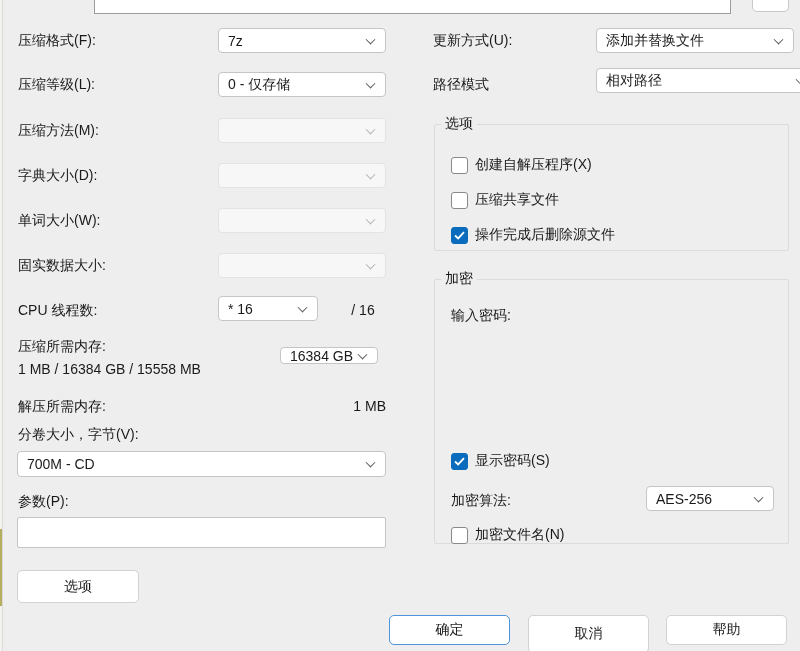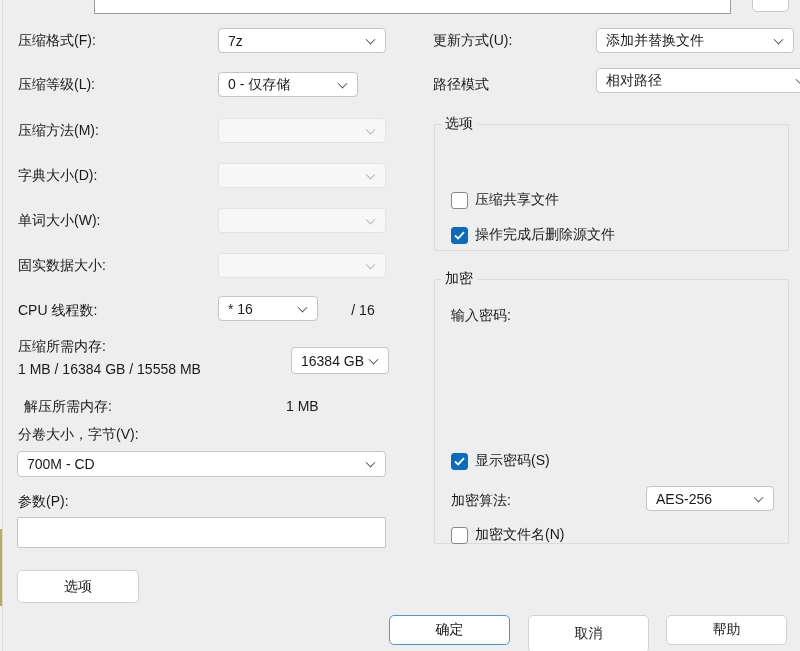--- a/index.html
+++ b/index.html
@@ -112,21 +112,21 @@
 <div class="name-remnant"></div>
 <div class="browse-remnant"></div>
 
 <span class="label" style="left:18px;top:31px">压缩格式(F):</span>
 <div class="dd" style="left:218px;top:28px;width:168px;height:25px">
   <span>7z</span>
   <span class="chev"></span>
 </div>
 
 <span class="label" style="left:18px;top:75px">压缩等级(L):</span>
-<div class="dd" style="left:218px;top:72px;width:140px;height:25px">
+<div class="dd" style="left:218px;top:72px;width:168px;height:25px">
   <span>0 - 仅存储</span>
   <span class="chev"></span>
 </div>
 
 <span class="label" style="left:18px;top:121px">压缩方法(M):</span>
 <div class="dd disabled" style="left:218px;top:118px;width:168px;height:25px">
   <span></span>
   <span class="chev"></span>
 </div>
 
@@ -150,27 +150,27 @@
 
 <span class="label" style="left:18px;top:301px">CPU 线程数:</span>
 <div class="dd" style="left:218px;top:296px;width:100px;height:25px">
   <span>* 16</span>
   <span class="chev"></span>
 </div>
 <span class="val" style="left:340px;top:301px;width:46px;text-align:center">/ 16</span>
 
 <span class="label" style="left:18px;top:337px">压缩所需内存:</span>
 <span class="label" style="left:18px;top:360px">1 MB / 16384 GB / 15558 MB</span>
-<div class="dd" style="left:291px;top:347px;width:98px;height:27px">
+<div class="dd" style="left:280px;top:347px;width:98px;height:17px">
   <span>16384 GB</span>
   <span class="chev"></span>
 </div>
 
-<span class="label" style="left:24px;top:397px">解压所需内存:</span>
-<span class="val" style="left:286px;top:397px;width:100px;text-align:left">1 MB</span>
+<span class="label" style="left:18px;top:397px">解压所需内存:</span>
+<span class="val" style="left:286px;top:397px;width:100px;text-align:right">1 MB</span>
 
 <span class="label" style="left:18px;top:425px">分卷大小，字节(V):</span>
 <div class="dd" style="left:17px;top:451px;width:369px;height:26px">
   <span>700M - CD</span>
   <span class="chev"></span>
 </div>
 
 <span class="label" style="left:18px;top:492px">参数(P):</span>
 <div class="tinput" style="left:17px;top:517px;width:369px;height:31px">
   <span></span>
@@ -187,20 +187,24 @@
 </div>
 
 <span class="label" style="left:433px;top:75px">路径模式</span>
 <div class="dd" style="left:596px;top:68px;width:220px;height:25px">
   <span>相对路径</span>
   <span class="chev"></span>
 </div>
 
 <fieldset class="group" style="left:434px;top:115px;width:355px;height:136px">
   <legend>选项</legend>
+  <div class="cbrow" style="left:16px;top:23px">
+    <span class="cb"></span>
+    <span class="cbl">创建自解压程序(X)</span>
+  </div>
   <div class="cbrow" style="left:16px;top:58px">
     <span class="cb"></span>
     <span class="cbl">压缩共享文件</span>
   </div>
   <div class="cbrow" style="left:16px;top:93px">
     <span class="cb checked">
         <svg width="11" height="9" viewBox="0 0 12 10">
           <path d="M1 5 L4.5 8.2 L11 1.3" stroke="#fff" stroke-width="2" fill="none"></path>
         </svg>
       </span>

